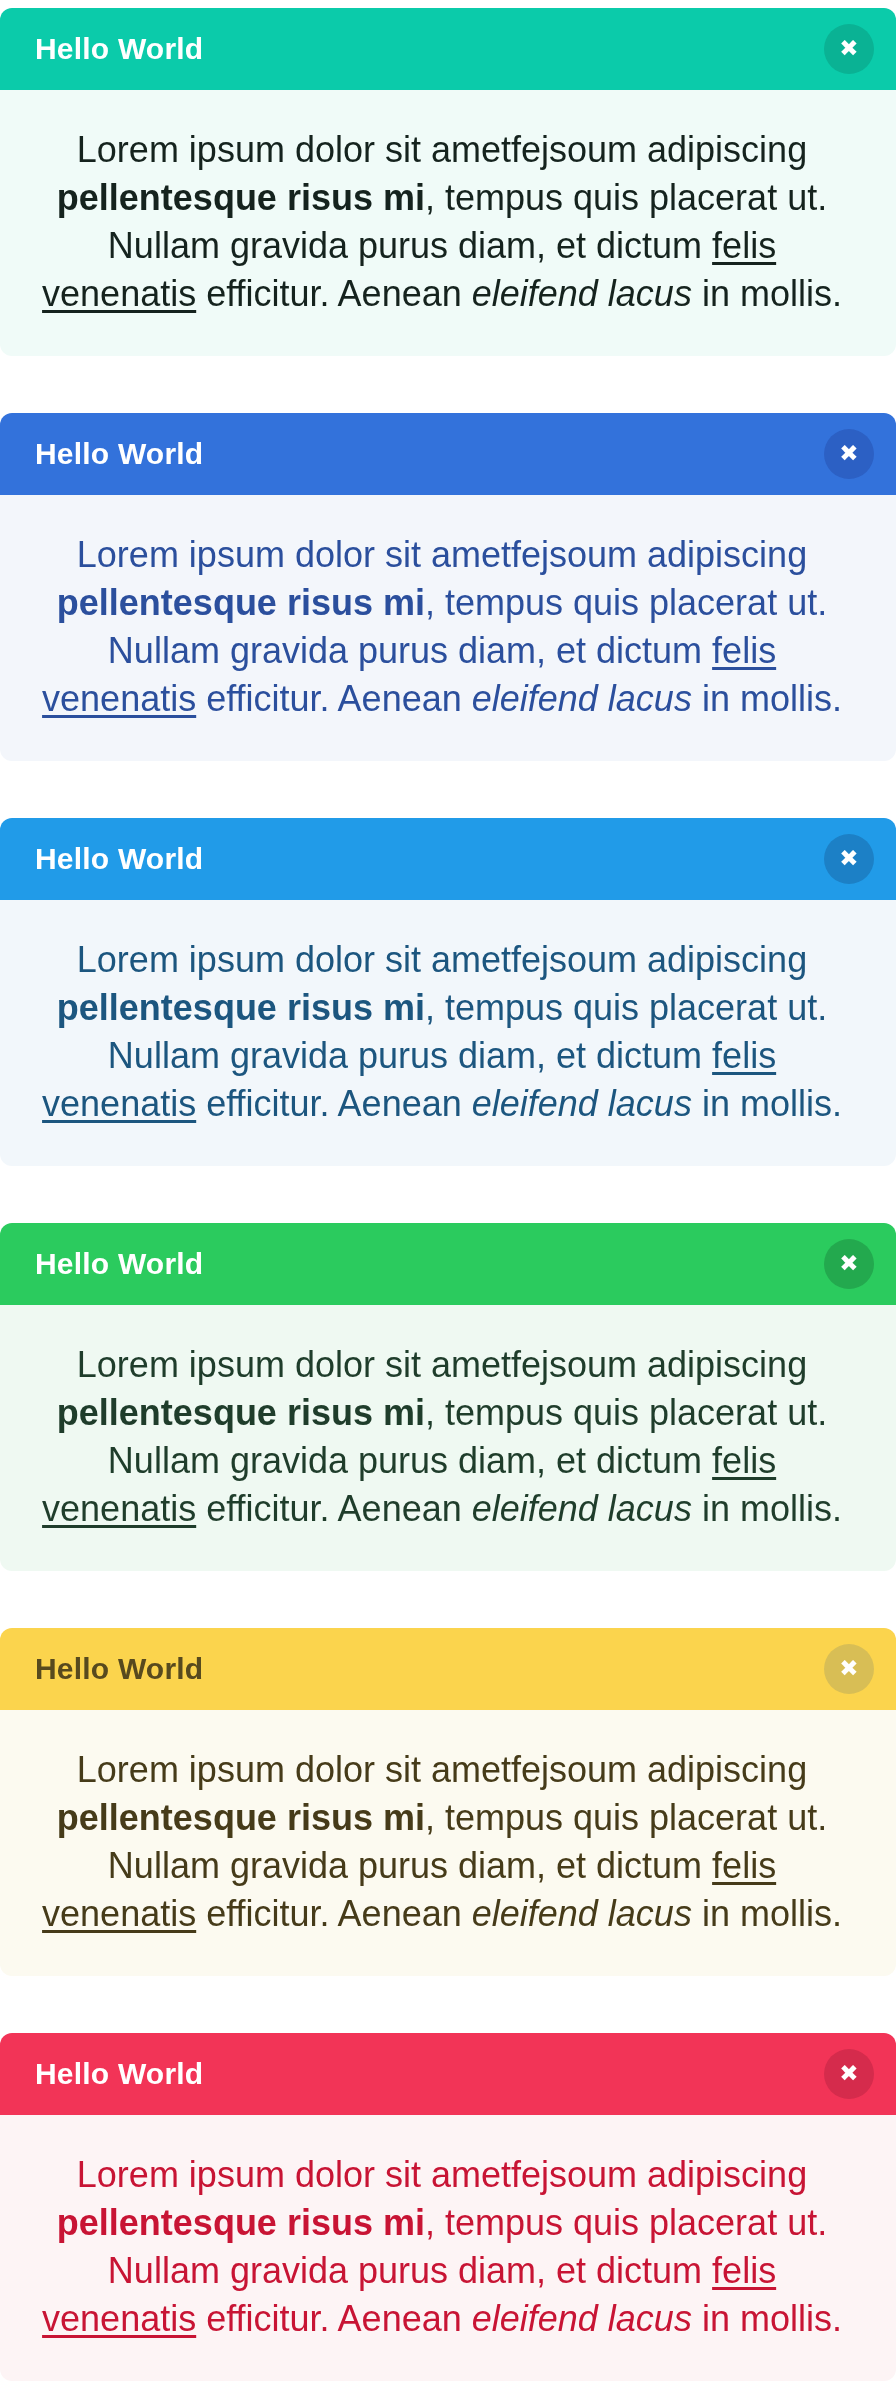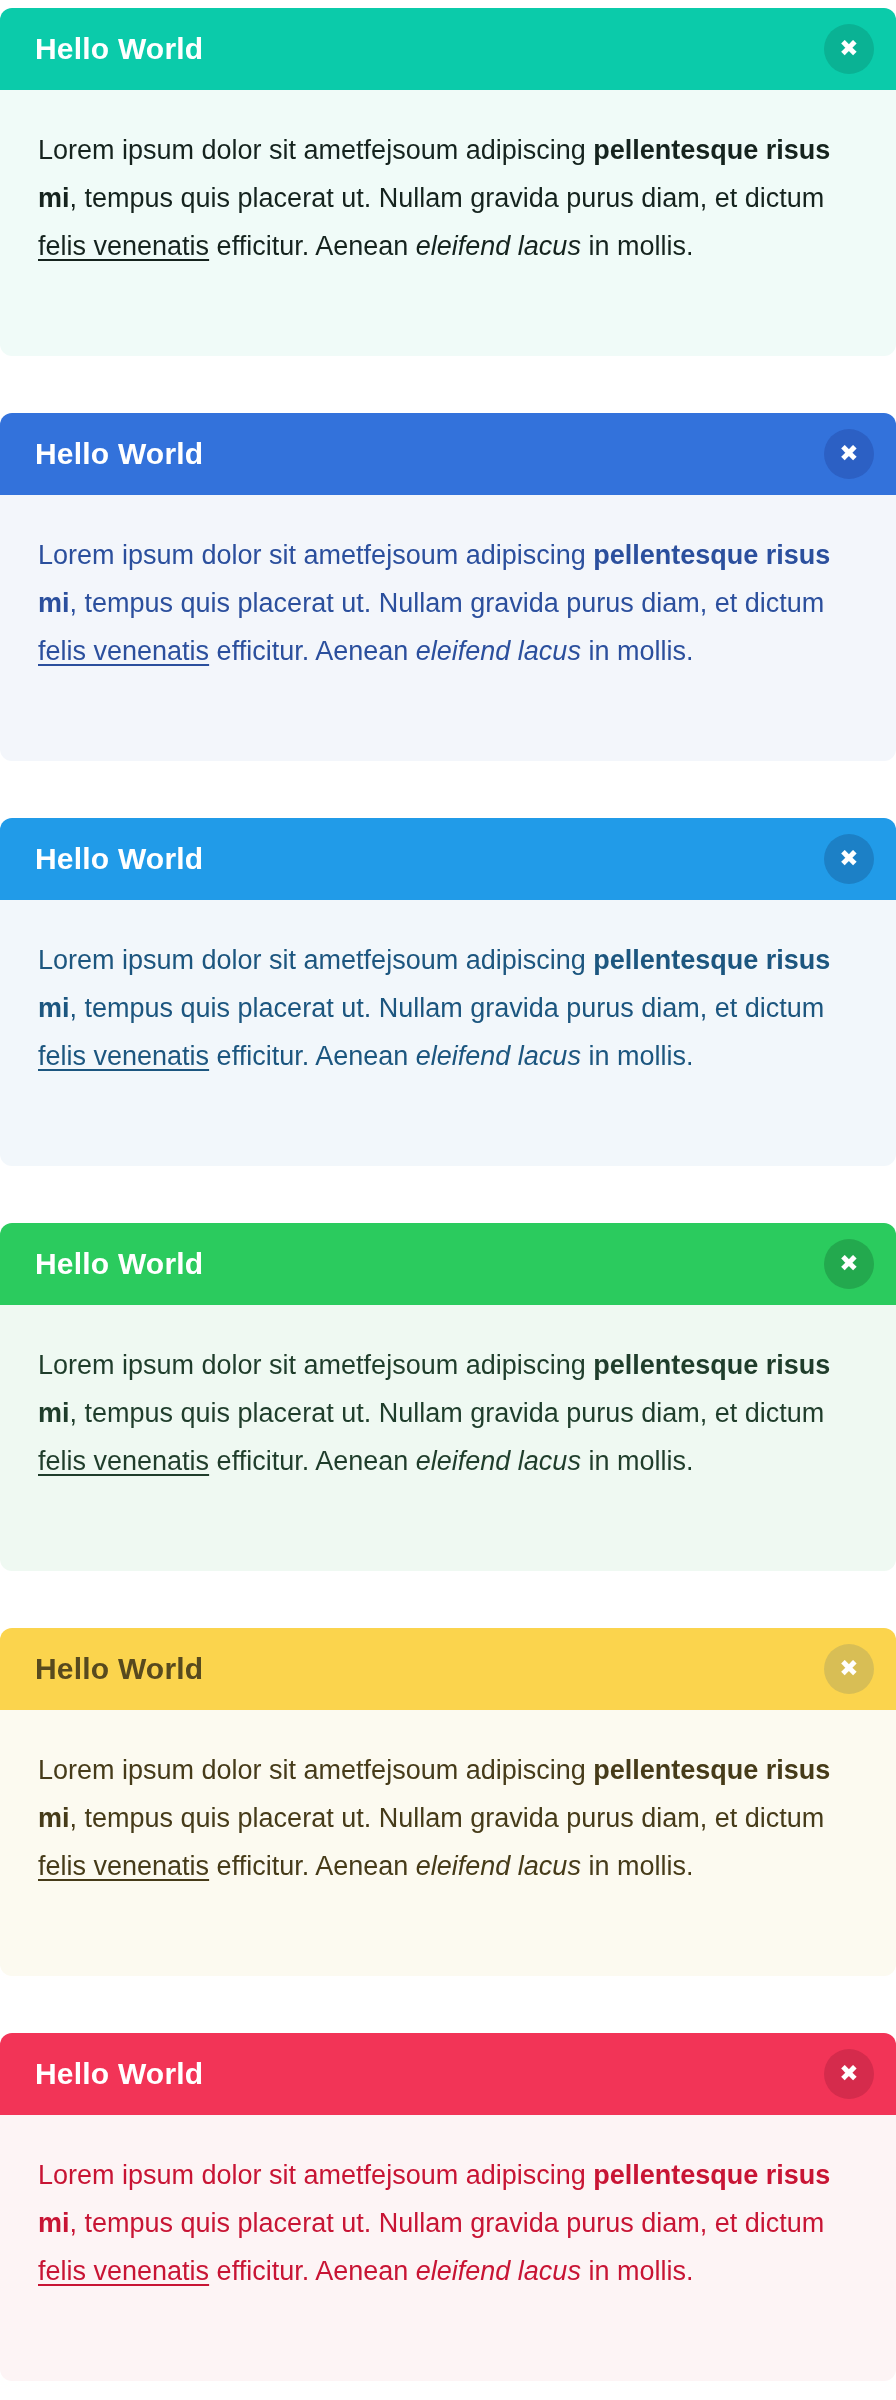--- a/index.html
+++ b/index.html
@@ -54,24 +54,25 @@
     font-family: "DejaVu Sans", sans-serif;
     font-size: 23px;
     line-height: 1;
     font-weight: 700;
     transform: translateY(-1px);
   }
   .card-body {
     background: var(--body-bg);
     color: var(--body-fg);
     padding: 36px 50px 38px 38px;
-    font-size: 27px;
+    font-size: 36px;
     line-height: 48px;
     min-height: 192px;
     box-sizing: content-box;
+    text-align: center;
   }
   .seg-bold { font-weight: 700; }
   .seg-underline { text-decoration: underline; text-underline-offset: 4px; }
   .seg-italic { font-style: italic; }
 </style>
 </head>
 <body>
 
 <main class="stack">
   <section class="card" style="--header-bg: #0BCBAA; --header-fg: #FFFFFF; --close-bg: #0AB294; --close-fg: #FFFFFF; --body-bg: #F0FBF8; --body-fg: #15231E;">

